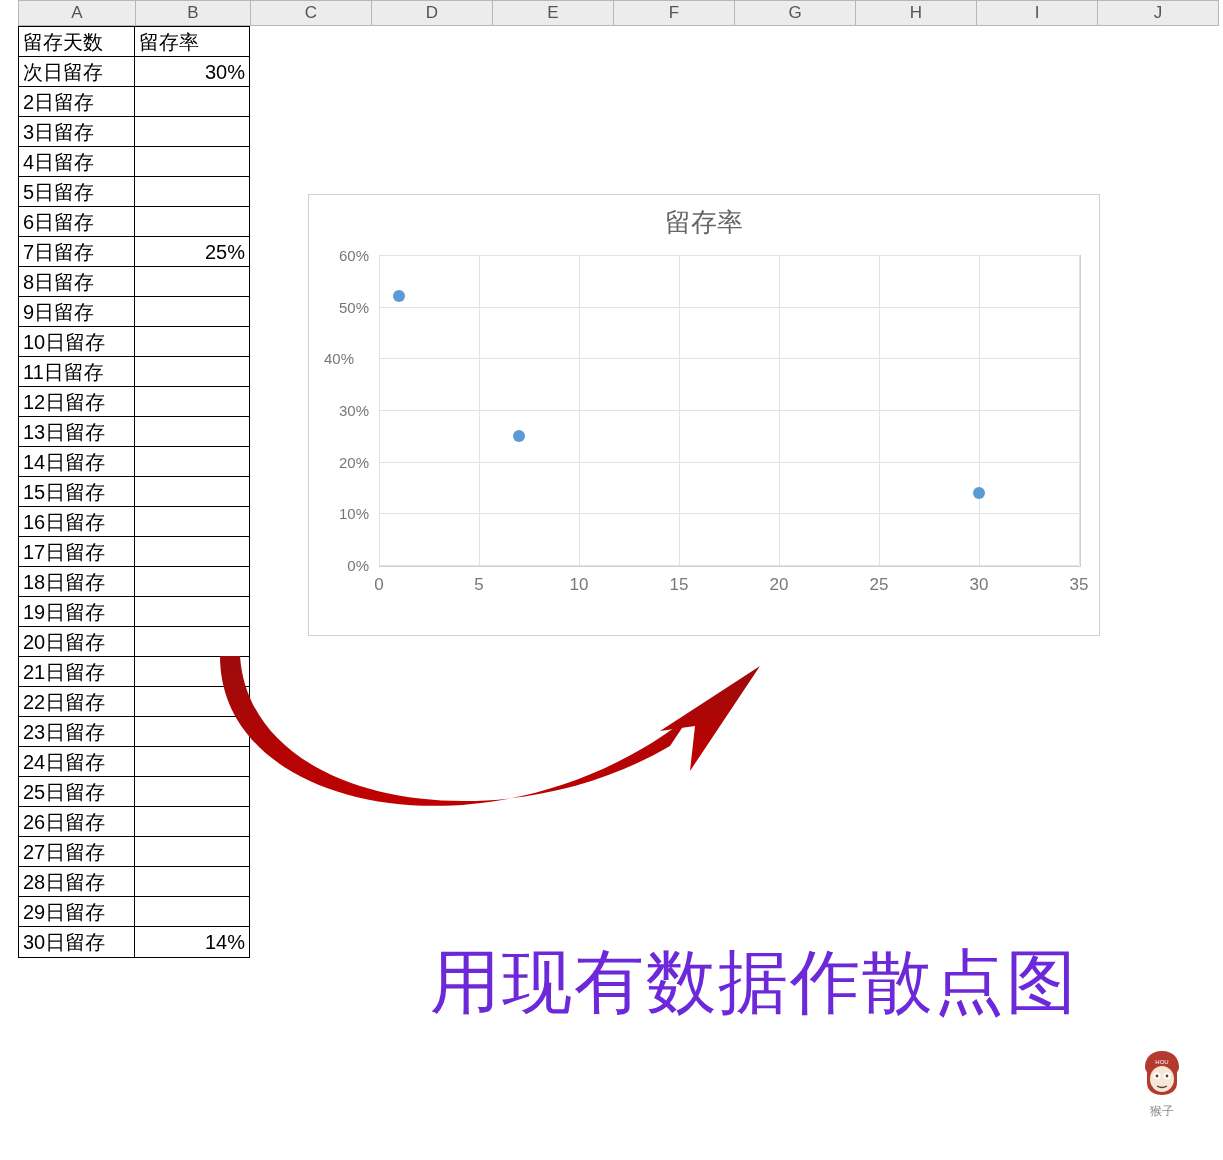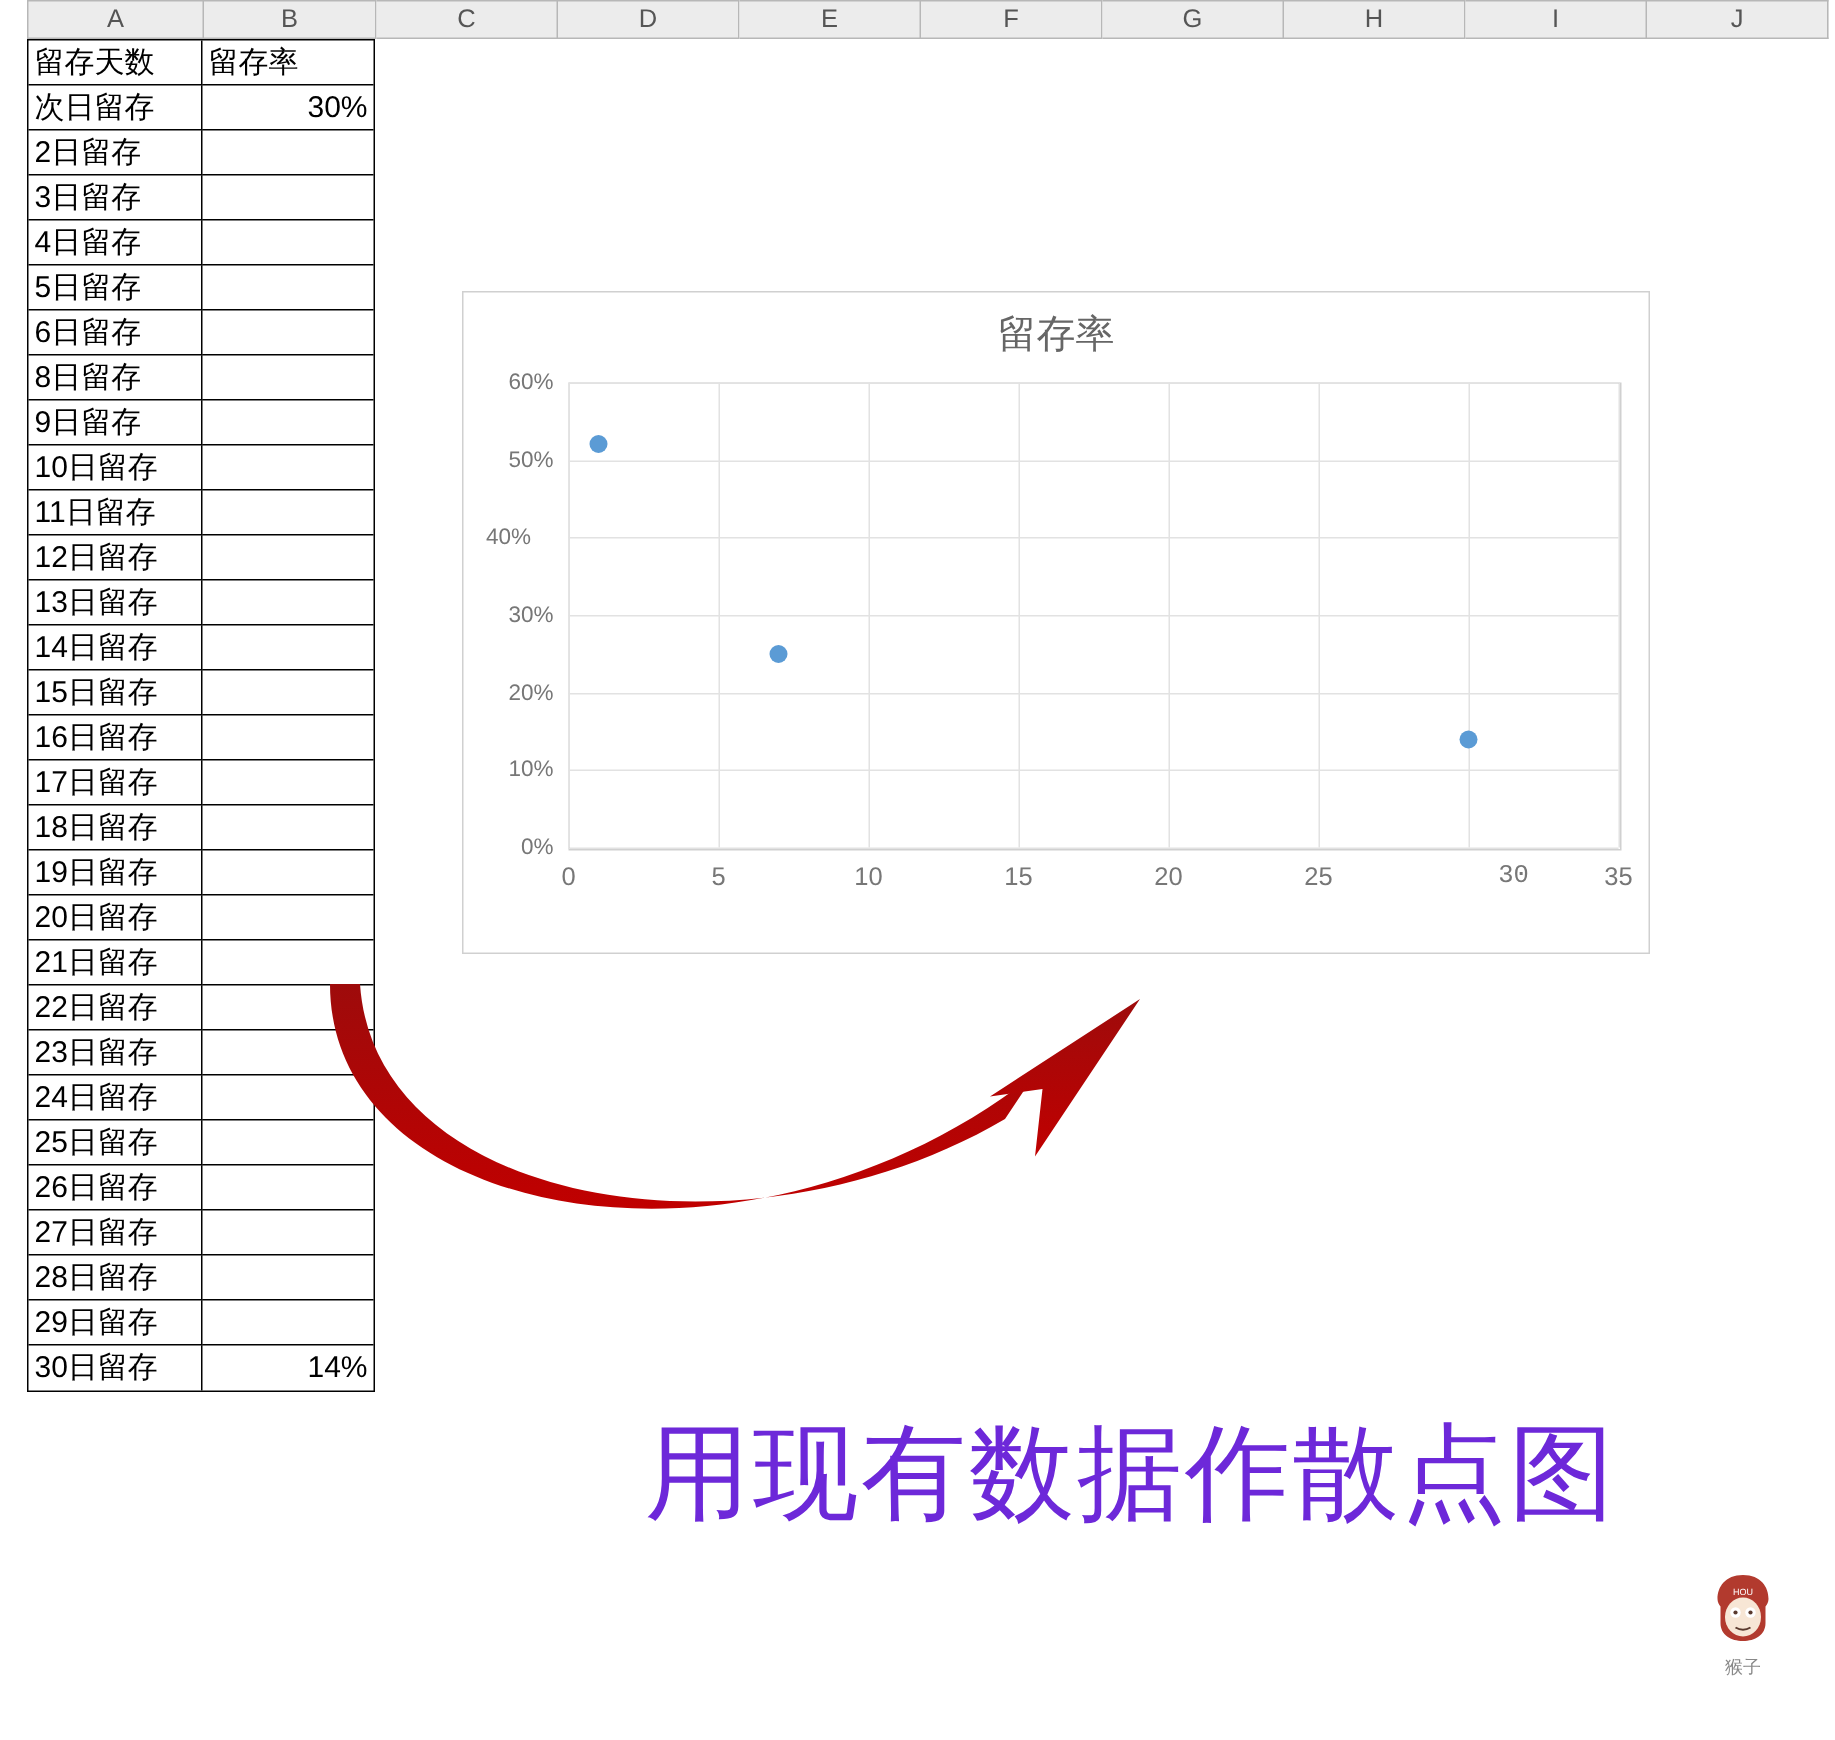--- a/index.html
+++ b/index.html
@@ -77,20 +77,24 @@
         <div class="cell a">4日留存</div>
         <div class="cell b"></div>
       </div>
       <div class="row">
         <div class="cell a">5日留存</div>
         <div class="cell b"></div>
       </div>
       <div class="row">
         <div class="cell a">6日留存</div>
         <div class="cell b"></div>
+      </div>
+      <div class="row">
+        <div class="cell a">7日留存</div>
+        <div class="cell b">25%</div>
       </div>
       <div class="row">
         <div class="cell a">8日留存</div>
         <div class="cell b"></div>
       </div>
       <div class="row">
         <div class="cell a">9日留存</div>
         <div class="cell b"></div>
       </div>
       <div class="row">
@@ -208,21 +212,21 @@
       <div class="ytick" style="top: 215px; left: 0px;">30%</div>
       <div class="ytick" style="top: 163.333px; left: 0px; text-align: center;">40%</div>
       <div class="ytick" style="top: 111.667px; left: 0px;">50%</div>
       <div class="ytick" style="top: 60px; left: 0px;">60%</div>
       <div class="xtick" style="left: 70px;">0</div>
       <div class="xtick" style="left: 170px;">5</div>
       <div class="xtick" style="left: 270px;">10</div>
       <div class="xtick" style="left: 370px;">15</div>
       <div class="xtick" style="left: 470px;">20</div>
       <div class="xtick" style="left: 570px;">25</div>
-      <div class="xtick" style="left: 700px; font-family: Liberation Mono, monospace;">30</div>
+      <div class="xtick" style="left: 670px;">30</div>
       <div class="xtick" style="left: 770px;">35</div>
     </div>
 
   <div class="arrow">
     <svg viewBox="0 0 600 240" width="600" height="240">
       <defs>
         <linearGradient id="g" x1="0" y1="0" x2="0" y2="1">
           <stop offset="0%" stop-color="#9e0b0b"></stop>
           <stop offset="100%" stop-color="#c00000"></stop>
         </linearGradient>

